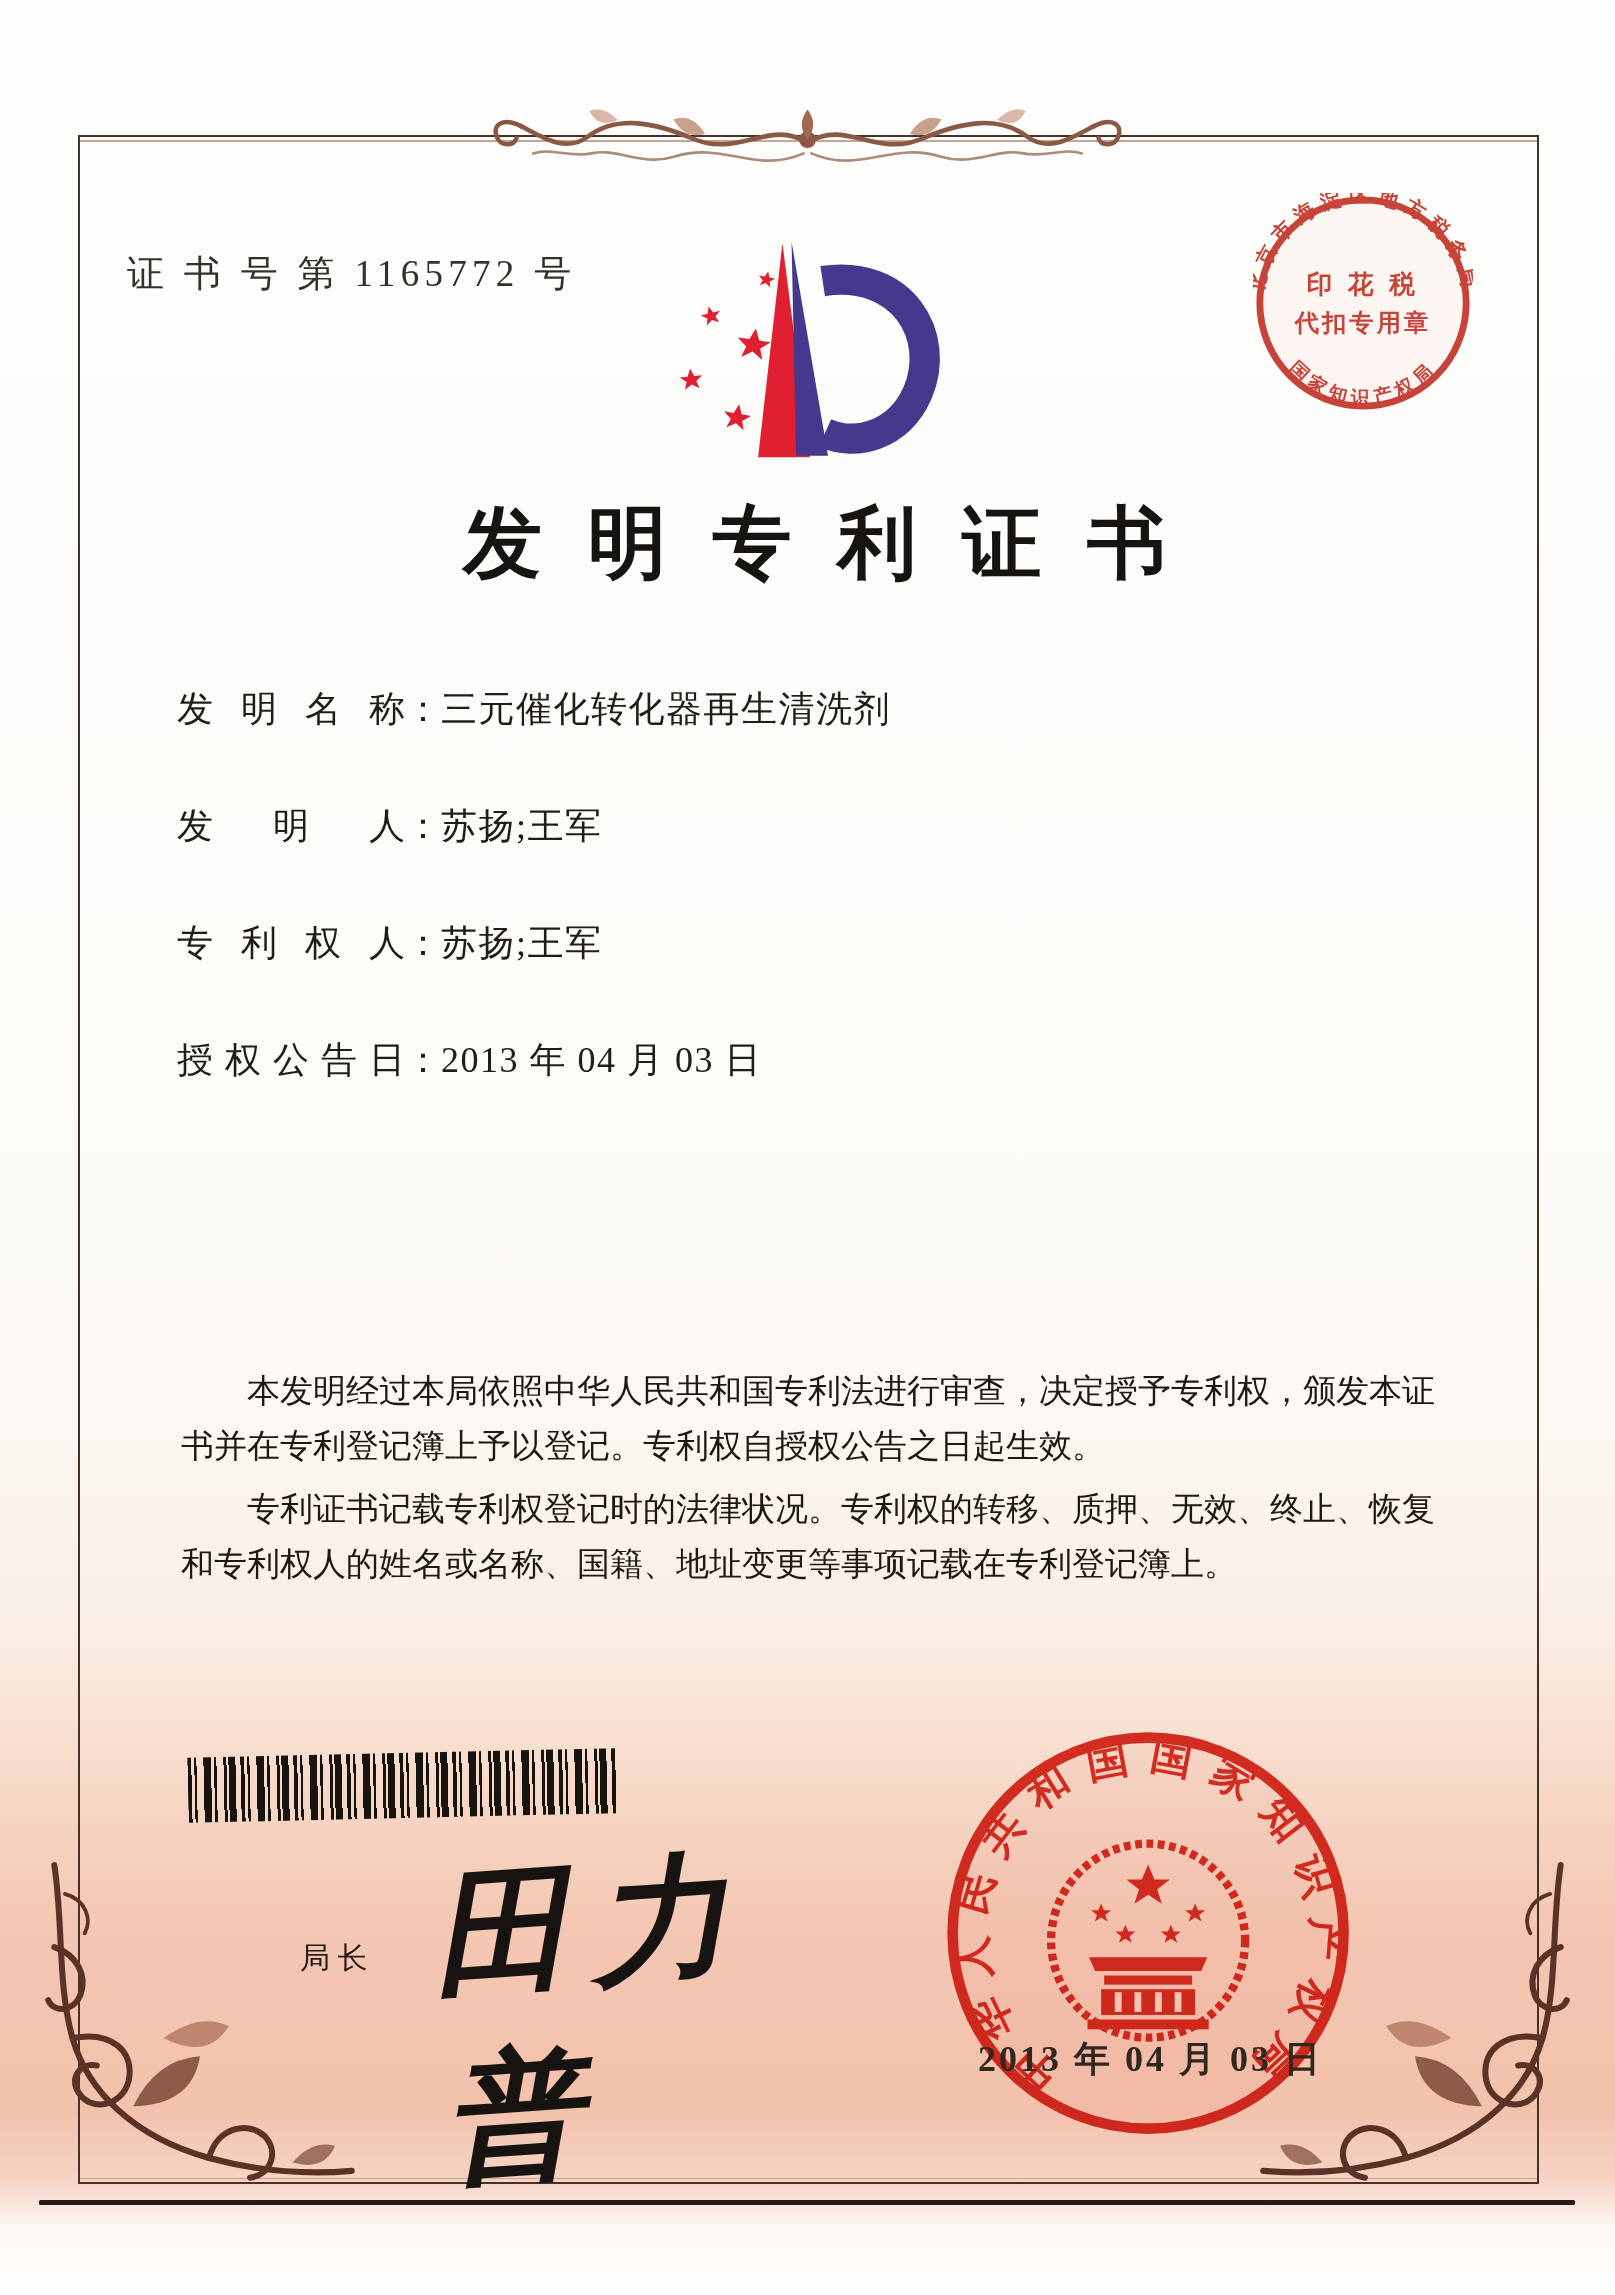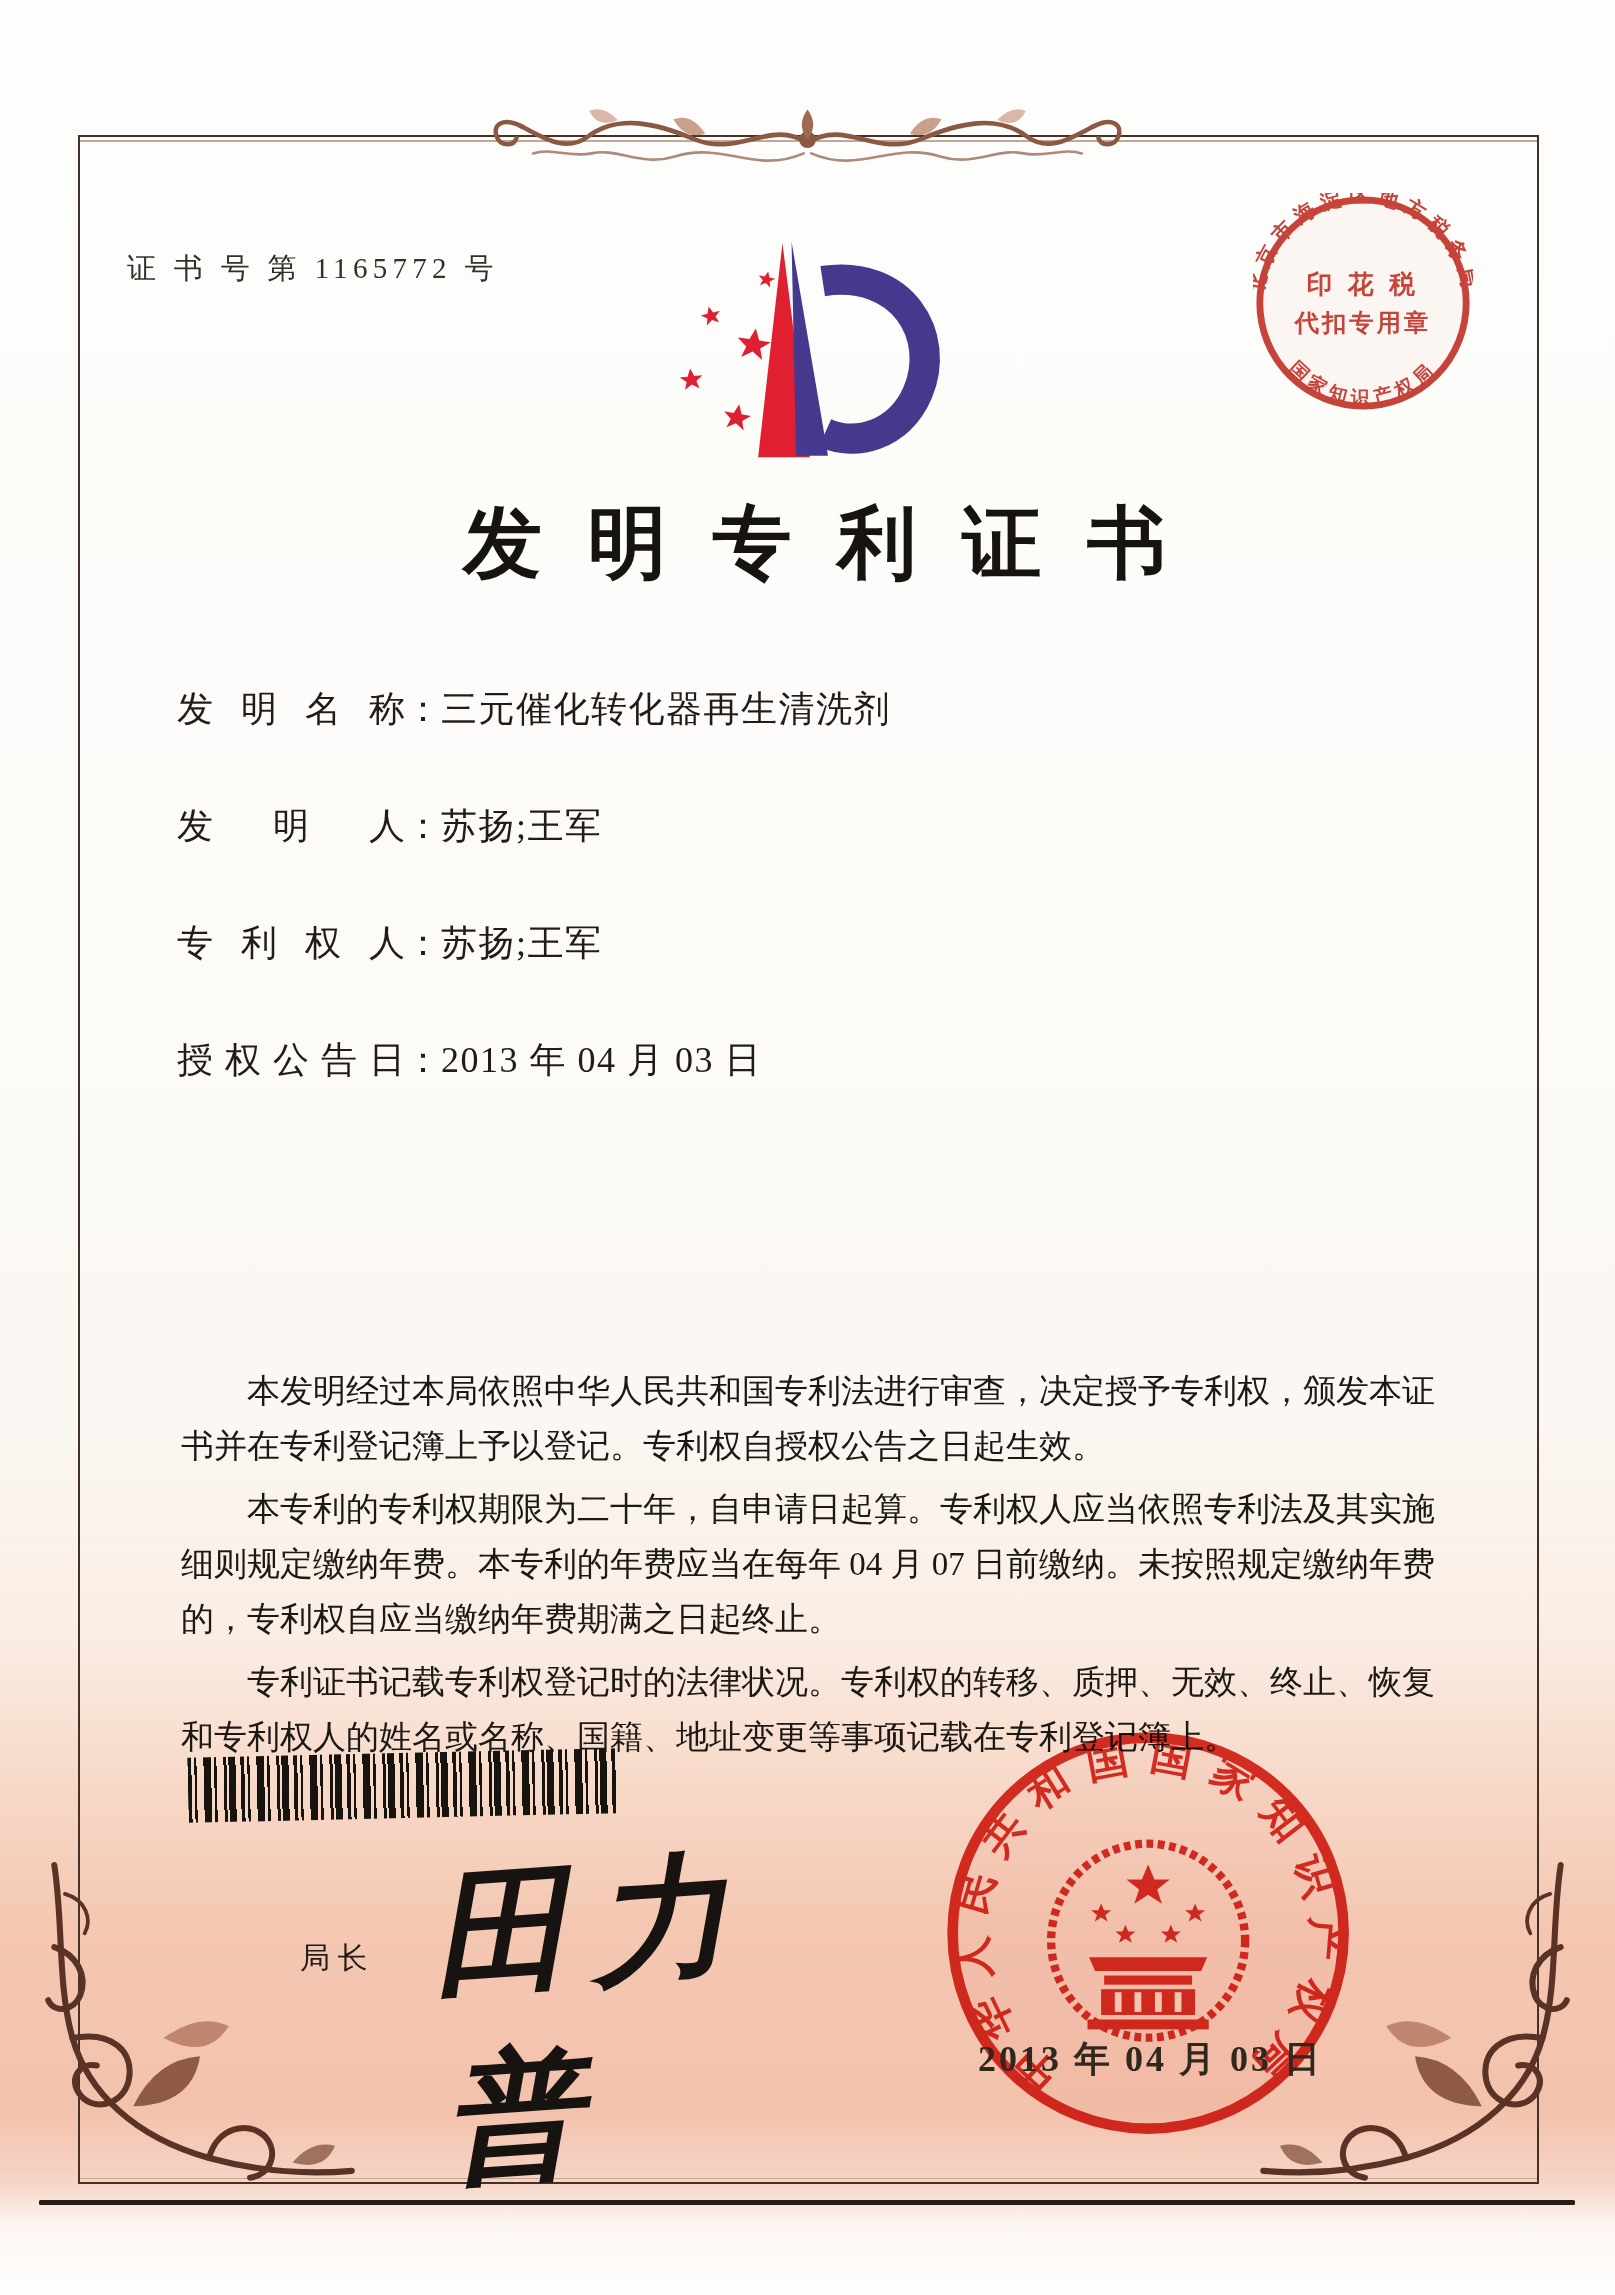--- a/index.html
+++ b/index.html
@@ -33,21 +33,21 @@
     background:#271b15;border-radius:1.5px;
   }
   
   .top-flourish{position:absolute;left:466px;top:67px;width:683px;height:144px;}
   .corner-flourish{position:absolute;width:319px;height:349px;top:1856px;}
   .corner-flourish.left{left:42px;}
   .corner-flourish.right{left:1254px;transform:scaleX(-1);}
   
   .cert-number{
     position:absolute;left:127px;top:249px;
-    font-size:29px;letter-spacing:5.3px;color:#33302c;
+    font-size:37px;letter-spacing:5.3px;color:#33302c;
   }
   .sipo-logo{position:absolute;left:667px;top:237px;width:281px;height:228px;}
   .tax-stamp{position:absolute;left:1253px;top:193px;width:220px;height:220px;mix-blend-mode:multiply;opacity:.93;}
   .title{
     position:absolute;left:7px;top:491px;width:100%;
     text-align:center;font-size:79px;font-weight:700;
     letter-spacing:.58em;text-indent:.58em;color:#171310;
   }
   
   .fields{position:absolute;left:177px;top:685px;width:1289px;}
@@ -198,21 +198,20 @@
     <div class="field-row">
       <span class="field-label">专利权人</span><span class="field-sep">：</span><span class="field-value">苏扬;王军</span>
     </div>
     <div class="field-row">
       <span class="field-label">授权公告日</span><span class="field-sep">：</span><span class="field-value">2013 年 04 月 03 日</span>
     </div>
   </div>
 
   <div class="paragraphs">
     <p>本发明经过本局依照中华人民共和国专利法进行审查，决定授予专利权，颁发本证书并在专利登记簿上予以登记。专利权自授权公告之日起生效。</p>
-    <p>本专利的专利权期限为二十年，自申请日起算。专利权人应当依照专利法及其实施细则规定缴纳年费。本专利的年费应当在每年 04 月 07 日前缴纳。未按照规定缴纳年费的，专利权自应当缴纳年费期满之日起终止。</p>
     <p>专利证书记载专利权登记时的法律状况。专利权的转移、质押、无效、终止、恢复和专利权人的姓名或名称、国籍、地址变更等事项记载在专利登记簿上。</p>
   </div>
 
   <div class="barcode"></div>
 
   <div class="sig-row">
     <span class="sig-title">局长</span>
     <span class="sig-name">田力普</span>
   </div>
 

